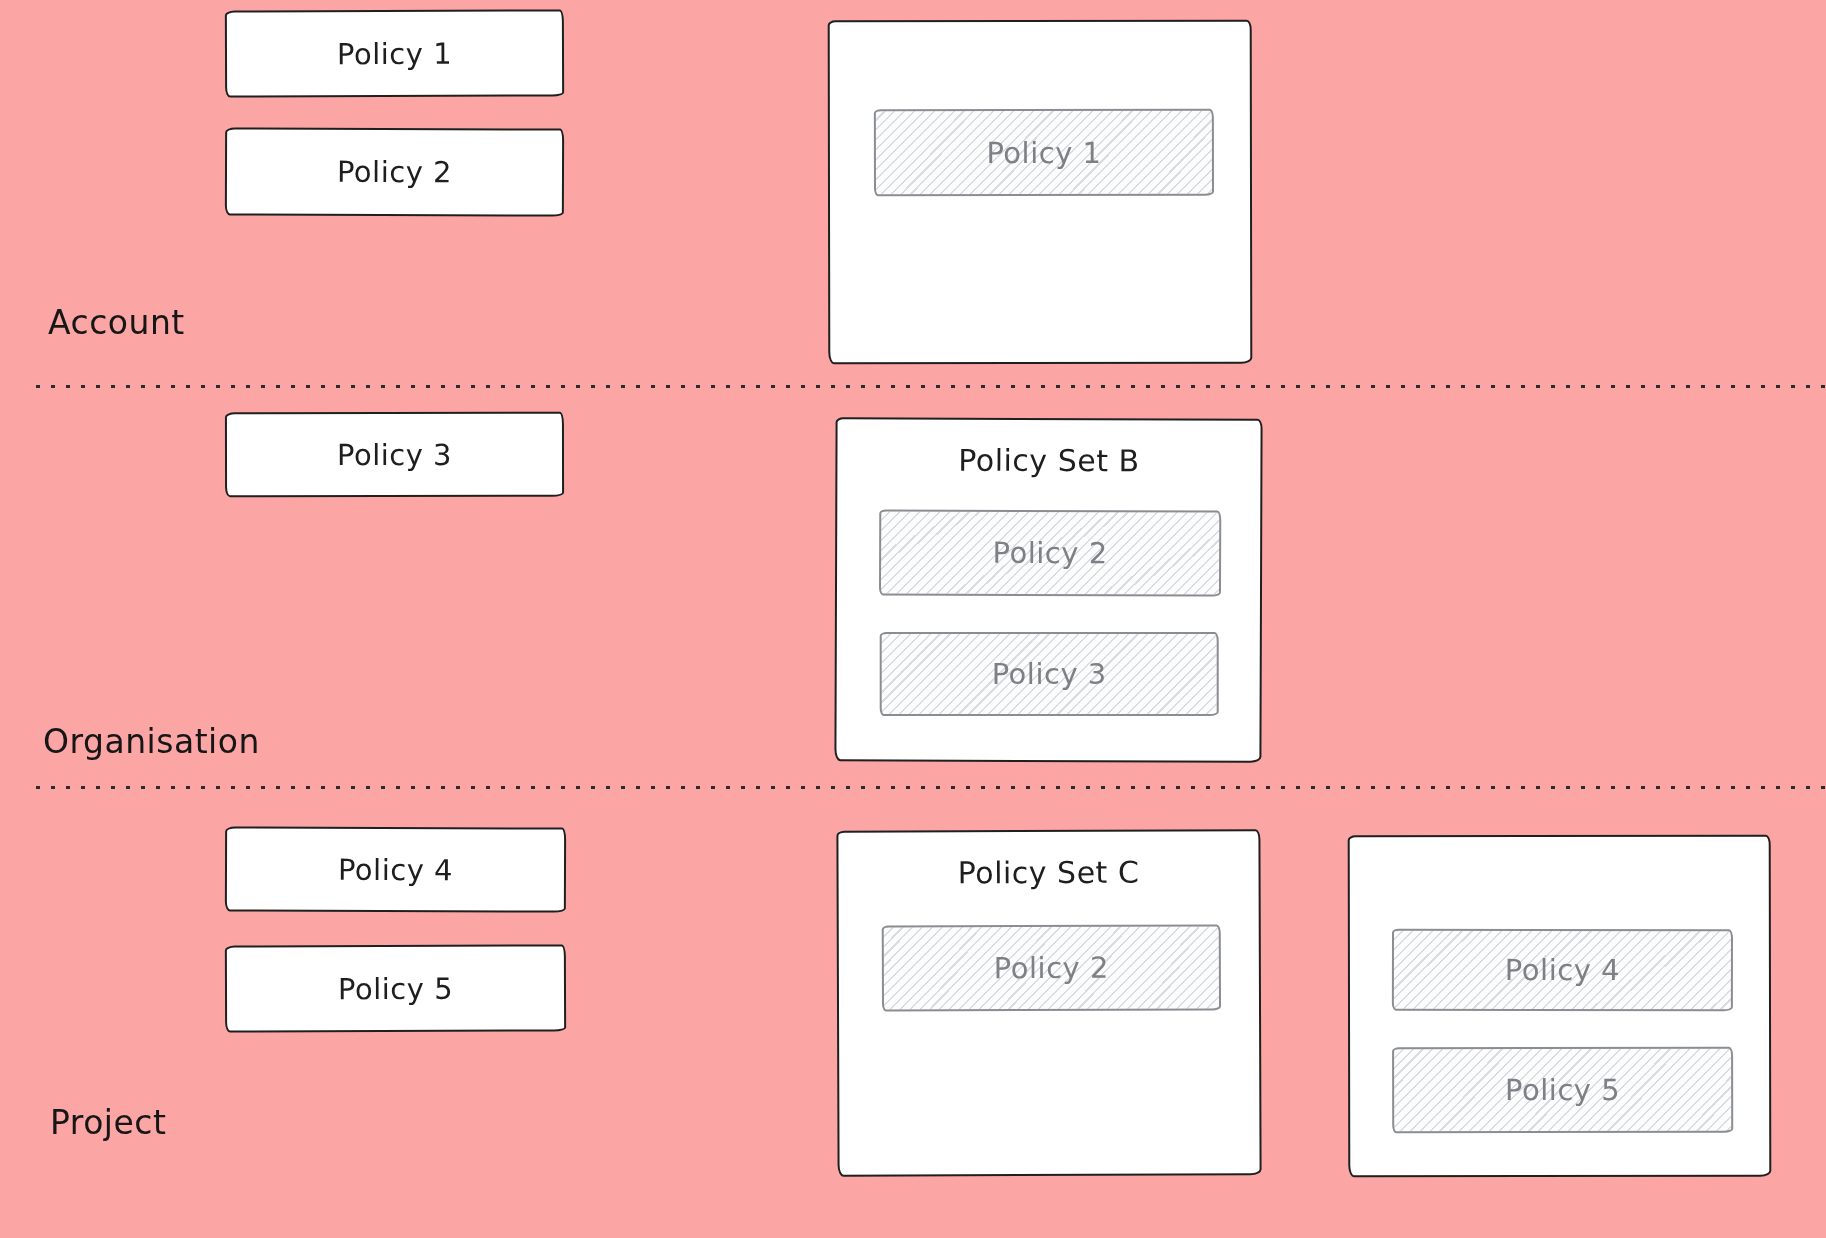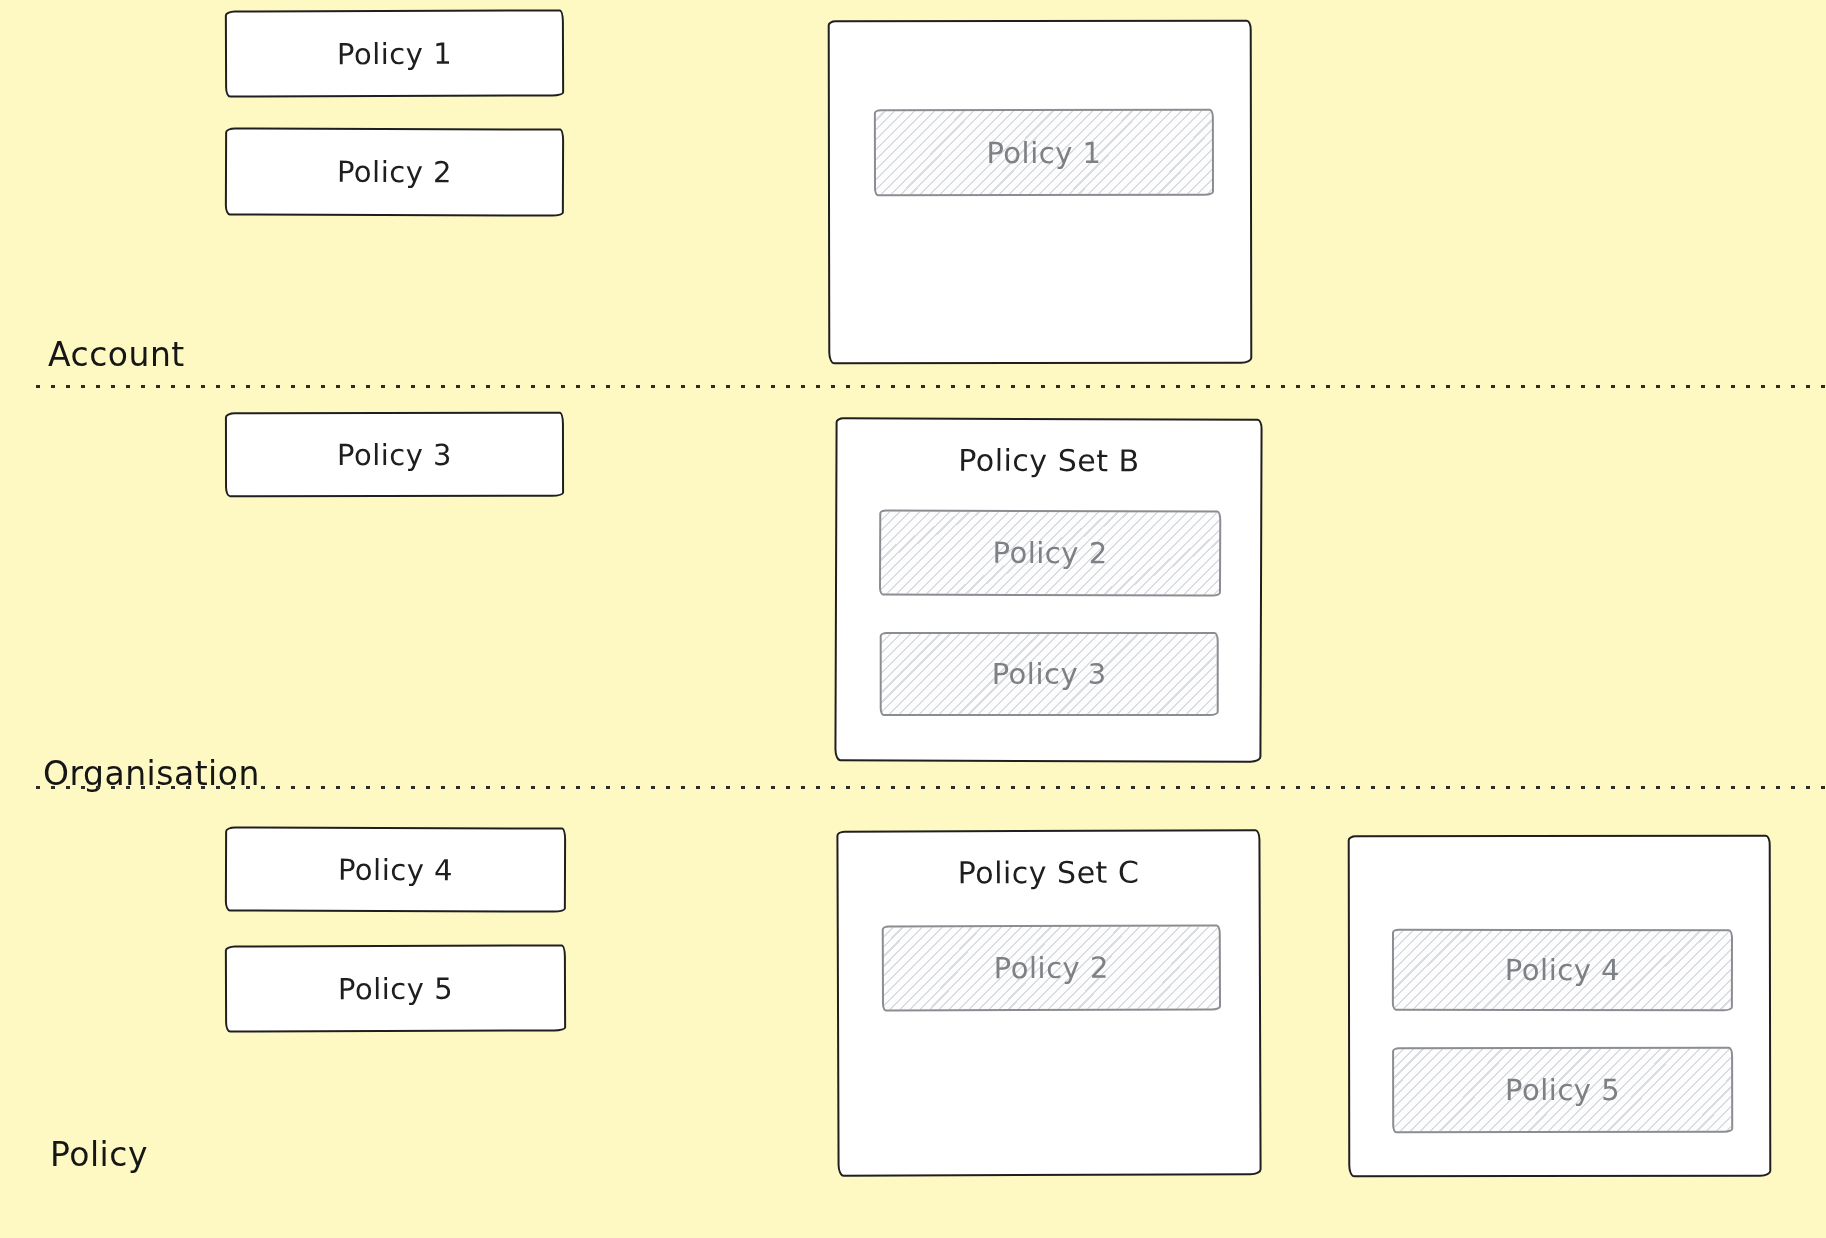--- a/index.html
+++ b/index.html
@@ -1,17 +1,17 @@
 <!DOCTYPE html>
 <html><head>
 <meta charset="utf-8">
 <style>
   html,body{margin:0;padding:0;background:#fff;}
   .canvas{
-    position:relative;width:1826px;height:1238px;background:#fef9c3;overflow:hidden;
+    position:relative;width:1826px;height:1238px;background:#fca5a5;overflow:hidden;
     font-family:"DejaVu Sans",sans-serif;color:#1e1e1e;
   }
   
   .policy-box{
     position:absolute;display:flex;align-items:center;justify-content:center;
     background:#fff;border:2.5px solid #1f1f1f;
     font-size:29px;letter-spacing:.5px;color:#1e1e1e;
     border-radius:10px 4px 12px 5px / 5px 12px 4px 10px;
   }
   .set-container{
@@ -25,21 +25,21 @@
   }
   .member-box{
     position:absolute;display:flex;align-items:center;justify-content:center;
     border:2px solid #8a8d91;color:#7d8085;font-size:29px;letter-spacing:.5px;
     background:
       repeating-linear-gradient(135deg, rgba(255,255,255,0) 0 5.5px, #d9dce0 5.5px 7px),
       #fdfdfd;
     border-radius:7px 4px 9px 4px / 4px 9px 4px 8px;
   }
   .section-label{
-    position:absolute;font-size:33px;letter-spacing:.5px;color:#161616;margin-top:32px;
+    position:absolute;font-size:33px;letter-spacing:.5px;color:#161616;
   }
   .divider{
     position:absolute;left:36px;right:0;height:3px;
     background:repeating-linear-gradient(90deg,#2c2c2c 0 4px,transparent 4px 15px);
   }
   .rot-a{transform:rotate(-0.2deg);}
   .rot-b{transform:rotate(0.2deg);}
   .rot-c{transform:rotate(-0.1deg);}
 </style>
 </head>
@@ -68,21 +68,21 @@
     <div class="member-box" style="left:42px;top:90px;width:338px;height:82px">Policy 2</div>
     <div class="member-box rot-a" style="left:43px;top:212px;width:335px;height:80px">Policy 3</div>
   </div>
 
   <div class="divider" style="top:786px"></div>
 
   <div class="policy-box rot-b" style="left:225px;top:827px;width:337px;height:81px">Policy 4</div>
 
   <div class="policy-box rot-a" style="left:225px;top:945px;width:337px;height:83px">Policy 5</div>
 
-  <div class="section-label" style="left:50px;top:1103px">Policy</div>
+  <div class="section-label" style="left:50px;top:1103px">Project</div>
 
   <div class="set-container rot-a" style="left:837px;top:830px;width:420px;height:342px">
     <div class="set-title">Policy Set C</div>
     <div class="member-box" style="left:43px;top:93px;width:335px;height:82px">Policy 2</div>
   </div>
 
   <div class="set-container rot-c" style="left:1348px;top:835px;width:419px;height:338px">
     <div class="member-box rot-b" style="left:42px;top:92px;width:337px;height:78px">Policy 4</div>
     <div class="member-box" style="left:42px;top:210px;width:337px;height:82px">Policy 5</div>
   </div>

